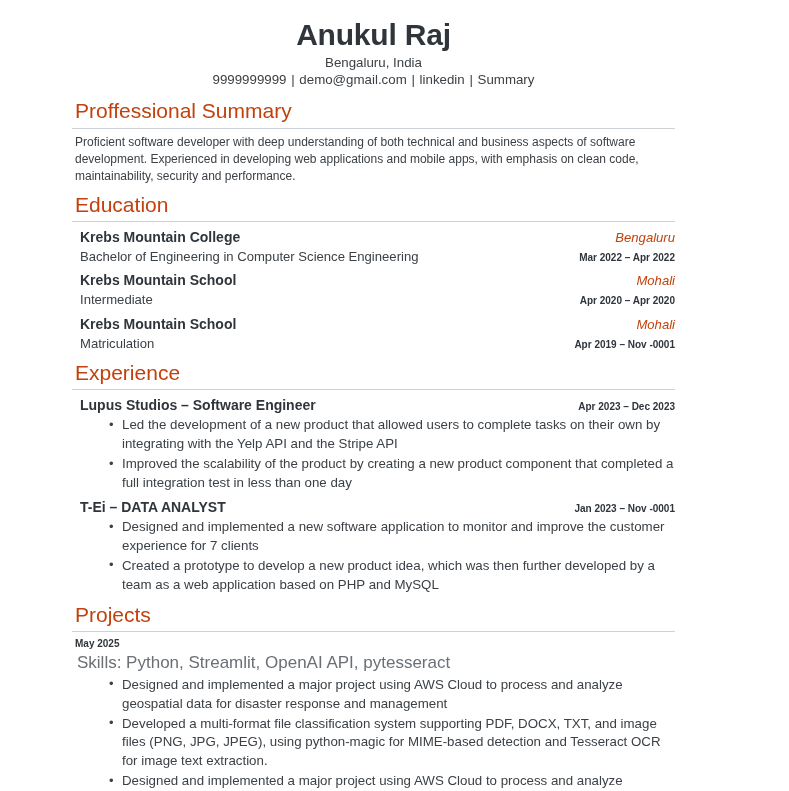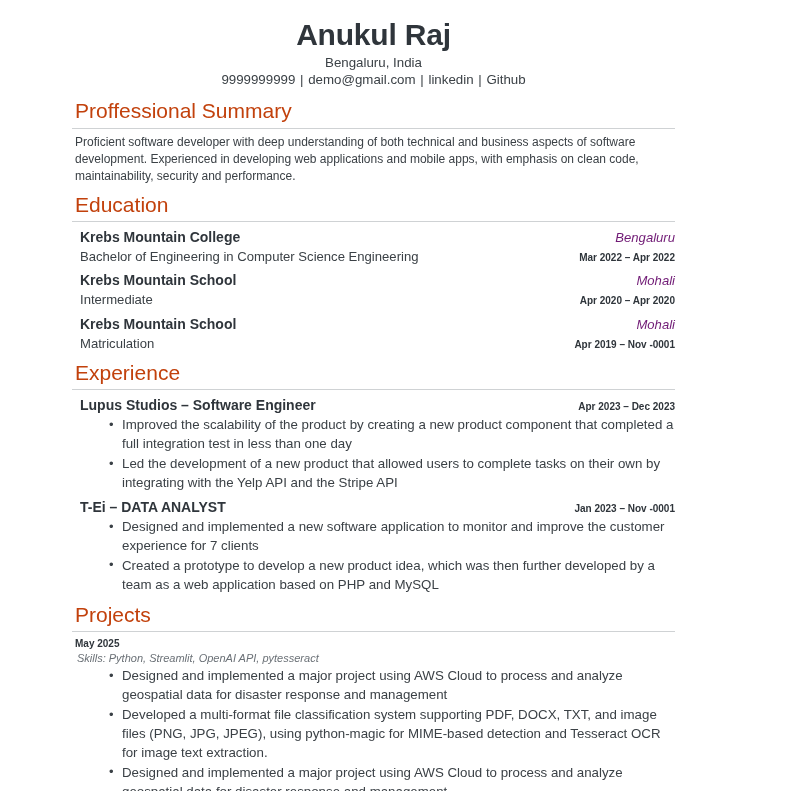--- a/index.html
+++ b/index.html
@@ -101,21 +101,21 @@
   }
   .entry-secondary {
     font-size: 13.1px;
     color: #3b4146;
     line-height: 1.4;
     padding-left: 5px;
   }
   .entry-right-italic {
     font-size: 13.1px;
     font-style: italic;
-    color: #701a75;
+    color: #c2410c;
     line-height: 1.45;
     white-space: nowrap;
   }
   .entry-right-bold {
     font-size: 10px;
     font-weight: bold;
     color: #2f353b;
     line-height: 1.4;
     white-space: nowrap;
   }
@@ -146,22 +146,21 @@
   
   .project-title {
     font-size: 13.6px;
     font-weight: bold;
     color: #2f353b;
     line-height: 1.45;
     padding-left: 5px;
     letter-spacing: 0.05px;
   }
   .project-skills {
-    font-size: 11px;
-    font-style: italic;
+    font-size: 17px;
     color: #6a7076;
     line-height: 1.4;
     padding-left: 2px;
     margin-bottom: 1px;
   }
 </style>
 </head>
 <body>
 
 <div class="page">
@@ -169,21 +168,21 @@
   <div class="header">
     <h1 class="full-name">Anukul Raj</h1>
     <div class="location-line">Bengaluru, India</div>
     <div class="contact-line">
       <span>9999999999</span>
       <span class="contact-sep">|</span>
       <span>demo@gmail.com</span>
       <span class="contact-sep">|</span>
       <span>linkedin</span>
       <span class="contact-sep">|</span>
-      <span>Github</span>
+      <span>Summary</span>
     </div>
   </div>
 
   <div class="section">
     <h2 class="section-title">Proffessional Summary</h2>
     <hr class="section-rule">
     <div class="section-body">
       <p class="summary-text">Proficient software developer with deep understanding of both technical and business aspects of software development. Experienced in developing web applications and mobile apps, with emphasis on clean code, maintainability, security and performance.</p>
     </div>
   </div>
@@ -233,22 +232,22 @@
     <h2 class="section-title">Experience</h2>
     <hr class="section-rule">
     <div class="section-body">
 
       <div class="entry">
         <div class="entry-row">
           <span class="entry-primary">Lupus Studios – Software Engineer</span>
           <span class="entry-right-bold">Apr 2023 – Dec 2023</span>
         </div>
         <ul class="bullets">
+          <li>Led the development of a new product that allowed users to complete tasks on their own by integrating with the Yelp API and the Stripe API</li>
           <li>Improved the scalability of the product by creating a new product component that completed a full integration test in less than one day</li>
-          <li>Led the development of a new product that allowed users to complete tasks on their own by integrating with the Yelp API and the Stripe API</li>
         </ul>
       </div>
 
       <div class="entry">
         <div class="entry-row">
           <span class="entry-primary">T-Ei – DATA ANALYST</span>
           <span class="entry-right-bold">Jan 2023 – Nov -0001</span>
         </div>
         <ul class="bullets">
           <li>Designed and implemented a new software application to monitor and improve the customer experience for 7 clients</li>

